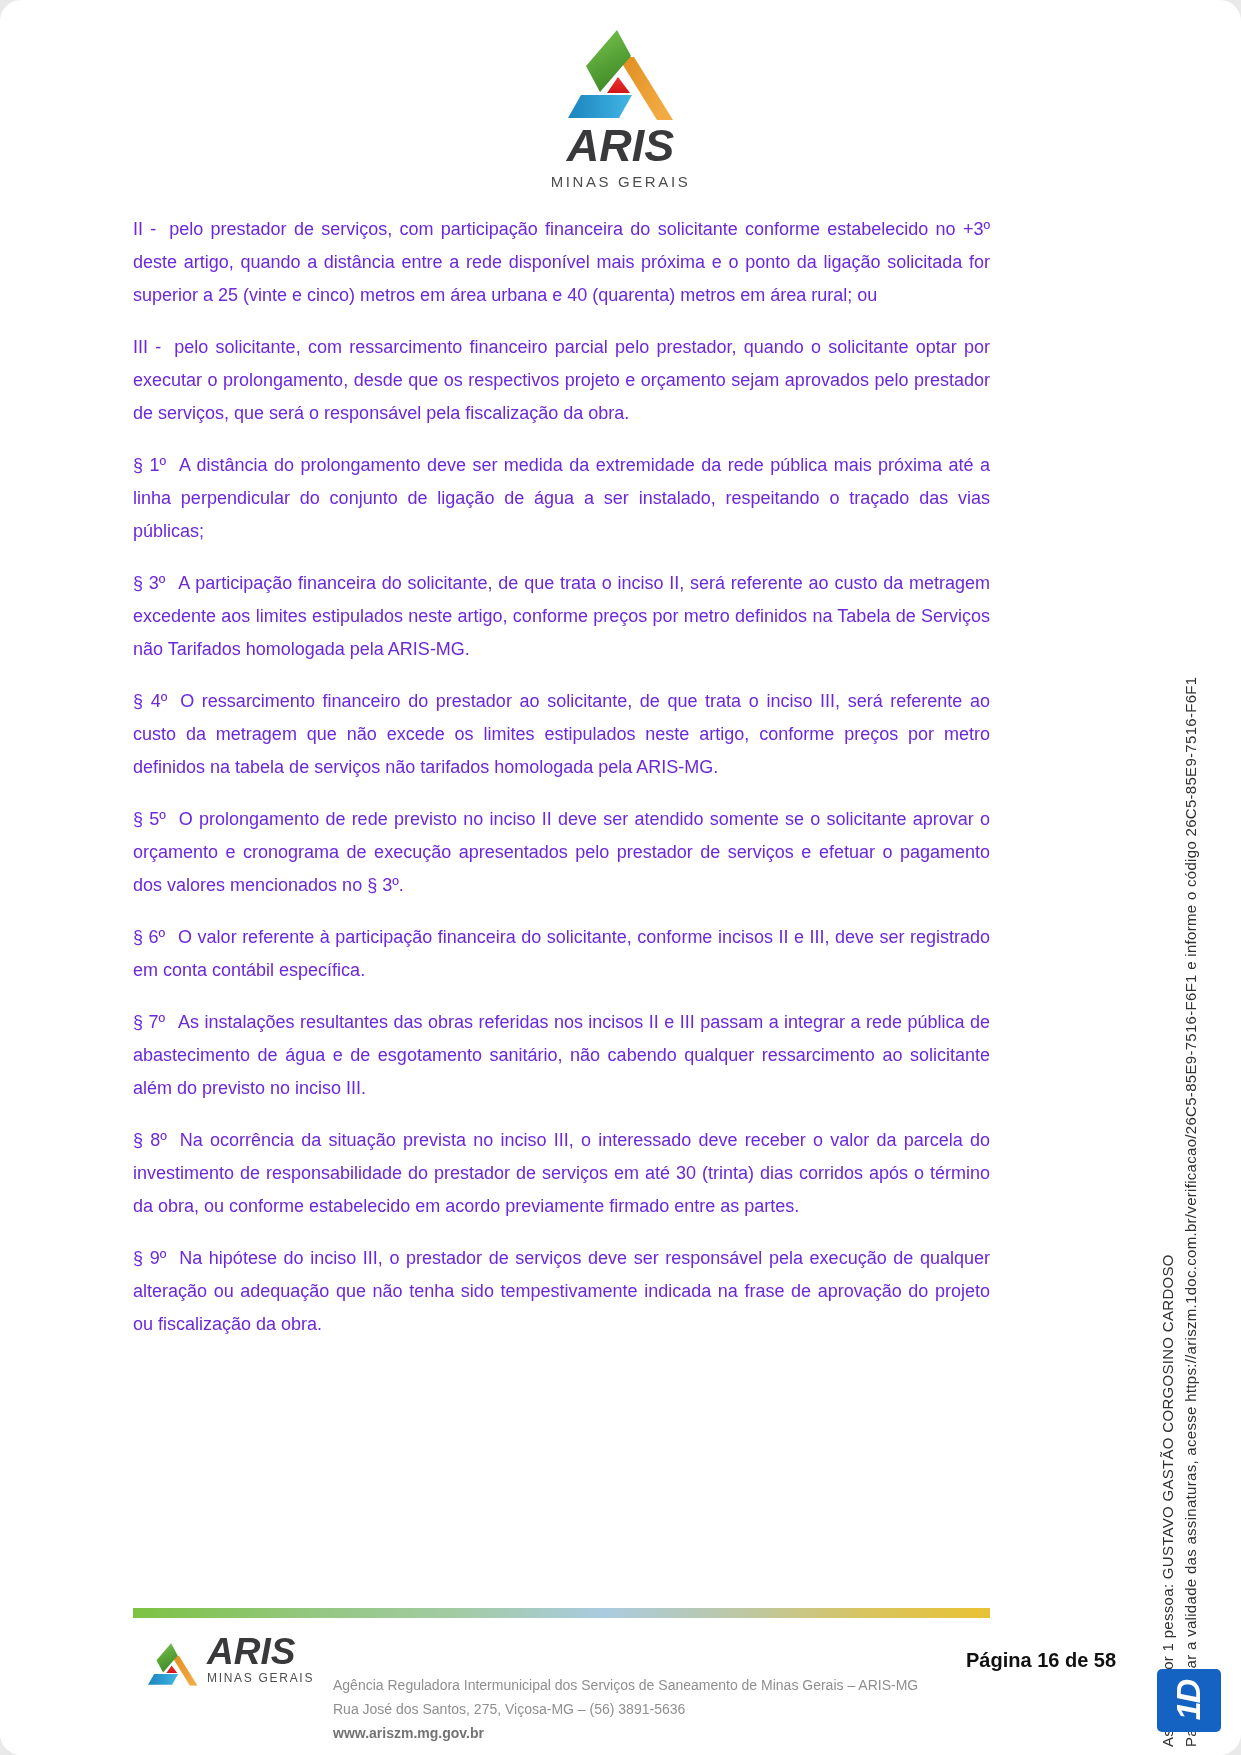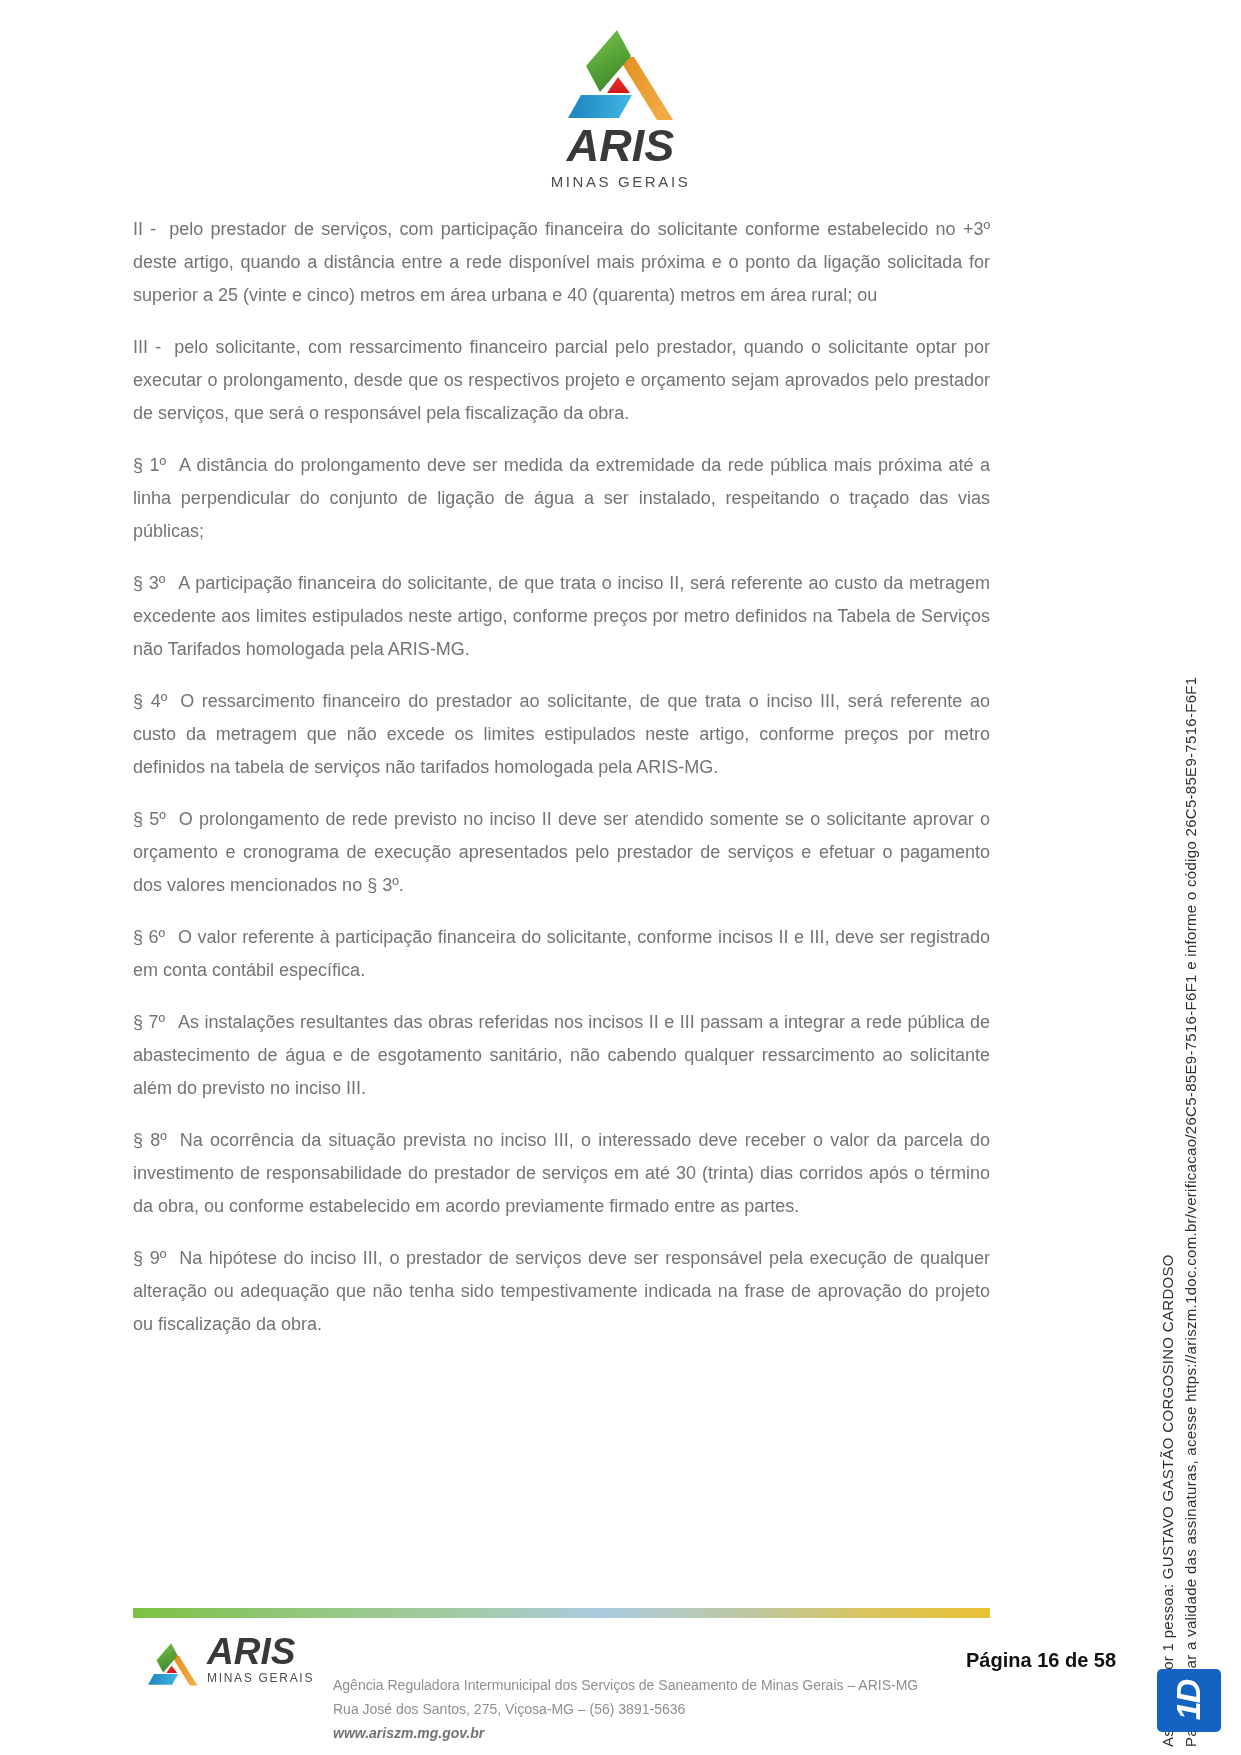--- a/index.html
+++ b/index.html
@@ -1,31 +1,31 @@
 <!DOCTYPE html>
 <html><head>
 <meta charset="utf-8">
 <style>
   html,body{margin:0;padding:0;background:#e9e9e9;}
   .page{
     position:relative;width:1241px;height:1755px;background:#ffffff;
-    font-family:"Liberation Sans",sans-serif;overflow:hidden;margin:0 auto;
+    font-family:"Liberation Sans",sans-serif;overflow:hidden;margin:0 auto;border-radius:21px;
   }
 
   
   .header-logo{position:absolute;top:28px;left:0;width:100%;
     display:flex;flex-direction:column;align-items:center;}
   .header-logo .mark{width:106px;height:92px;}
   .brand-text{font-style:italic;font-weight:bold;font-size:45px;line-height:1;
     color:#39393b;letter-spacing:0;margin-top:3px;}
   .brand-sub{font-size:15px;letter-spacing:2.6px;color:#4d4d4d;margin-top:5px;}
 
   
   .doc-body{position:absolute;left:133px;top:213px;width:857px;
-    color:#737373;font-size:18px;line-height:33px;text-align:justify;}
+    color:#6d28d9;font-size:18px;line-height:33px;text-align:justify;}
   .para{margin:0 0 19px 0;}
   .para-label{margin-right:13px;white-space:nowrap;}
 
   
   .side-sig{position:absolute;left:1156px;top:1747px;width:1500px;
     transform:rotate(-90deg);transform-origin:0 0;
     font-size:15px;line-height:23px;color:#313131;letter-spacing:.3px;}
   .side-sig div{white-space:nowrap;}
 
   .onedoc{position:absolute;left:1157px;top:1669px;width:64px;height:63px;
@@ -41,21 +41,21 @@
   .footer-logo{position:absolute;left:148px;top:1634px;display:flex;
     align-items:flex-start;gap:9px;}
   .footer-logo .mark{width:50px;height:44px;margin-top:8px;}
   .footer-brand{display:flex;flex-direction:column;}
   .footer-brand .b{font-style:italic;font-weight:bold;font-size:37px;
     line-height:36px;color:#39393b;}
   .footer-brand .s{font-size:12px;letter-spacing:1.7px;color:#4d4d4d;margin-top:1px;}
 
   .footer-info{position:absolute;left:333px;top:1633px;font-size:14px;
     line-height:24px;color:#8f8f8f;margin-top:40px;}
-  .footer-info .web{font-weight:bold;color:#737373;font-style:italic;}
+  .footer-info .web{font-weight:bold;color:#737373;}
 
   .page-indicator{position:absolute;left:966px;top:1649px;font-size:20px;
     font-weight:bold;color:#101010;white-space:nowrap;}
 </style>
 </head>
 <body>
 
 <svg width="0" height="0" style="position:absolute" aria-hidden="true">
   <defs>
     <linearGradient id="gGreen" x1="0" y1="0" x2="0.4" y2="1">

